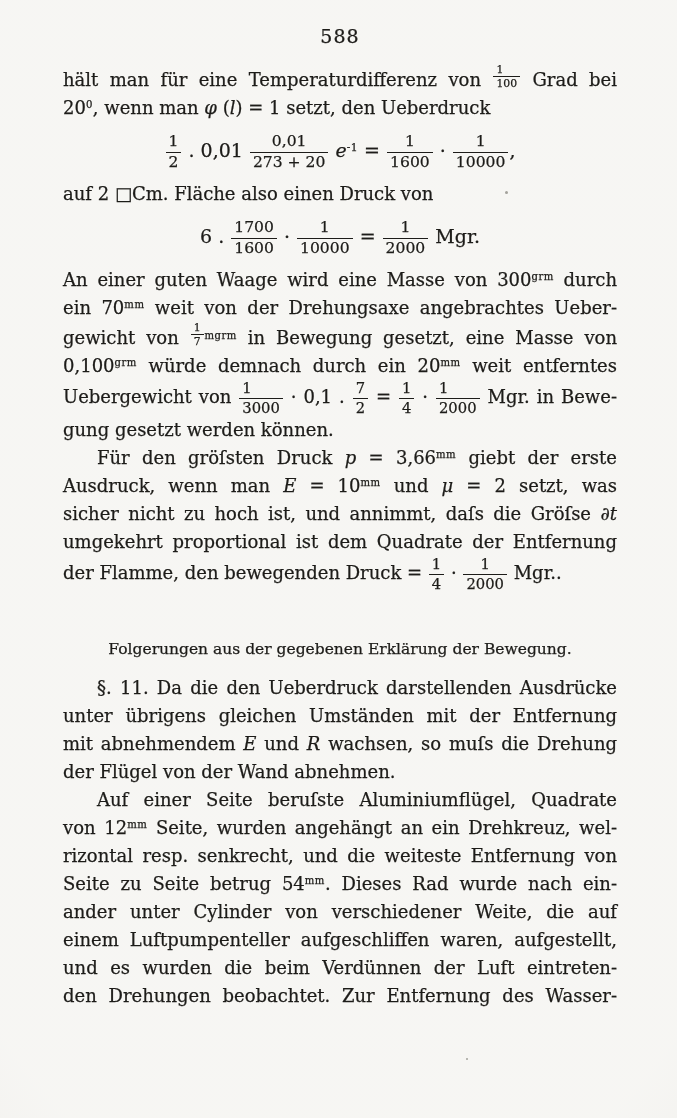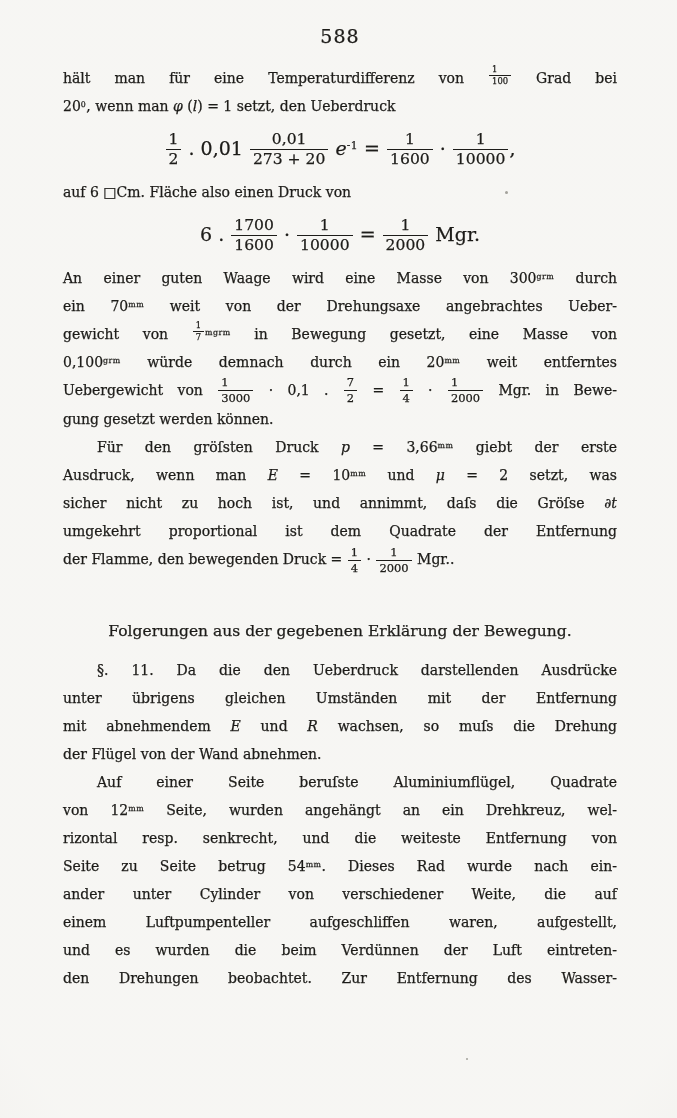--- a/index.html
+++ b/index.html
@@ -18,21 +18,21 @@
   }
   .pageno {
     text-align: center;
     font-size: 19px;
     line-height: 24px;
     letter-spacing: 1px;
     margin-bottom: 16px;
   }
   .para { margin: 0; }
   .line {
-    font-size: 14px;
+    font-size: 18px;
     line-height: 28px;
   }
   .line.just {
     text-align: justify;
     text-align-last: justify;
   }
   .line.ind { text-indent: 34px; }
   .formula {
     text-align: center;
     font-size: 19px;
@@ -76,21 +76,21 @@
 
 <div class="page">
   <div class="pageno">588</div>
   <main>
       <div class="para">
         <div class="line just">hält man für eine Temperaturdifferenz von <span class="frac small"><span class="fnum">1</span><span class="fden">100</span></span> Grad bei</div>
         <div class="line">20<sup>0</sup>, wenn man <i>φ</i> (<i>l</i>) = 1 setzt, den Ueberdruck</div>
       </div>
       <div class="formula"><span class="frac"><span class="fnum">1</span><span class="fden">2</span></span> . 0,01 <span class="frac"><span class="fnum">0,01</span><span class="fden">273 + 20</span></span> <i>e</i><sup>-1</sup> = <span class="frac"><span class="fnum">1</span><span class="fden">1600</span></span> · <span class="frac"><span class="fnum">1</span><span class="fden">10000</span></span>,</div>
       <div class="para">
-        <div class="line">auf 6 □Cm. Fläche also einen Druck von</div>
+        <div class="line">auf 2 □Cm. Fläche also einen Druck von</div>
       </div>
       <div class="formula">6 . <span class="frac"><span class="fnum">1700</span><span class="fden">1600</span></span> · <span class="frac"><span class="fnum">1</span><span class="fden">10000</span></span> = <span class="frac"><span class="fnum">1</span><span class="fden">2000</span></span> Mgr.</div>
       <div class="para">
         <div class="line just">An einer guten Waage wird eine Masse von 300<sup>grm</sup> durch</div>
         <div class="line just">ein 70<sup>mm</sup> weit von der Drehungsaxe angebrachtes Ueber-</div>
         <div class="line just">gewicht von <span class="frac small"><span class="fnum">1</span><span class="fden">7</span></span><sup>mgrm</sup> in Bewegung gesetzt, eine Masse von</div>
         <div class="line just">0,100<sup>grm</sup> würde demnach durch ein 20<sup>mm</sup> weit entferntes</div>
         <div class="line just">Uebergewicht von <span class="frac"><span class="fnum">1</span><span class="fden">3000</span></span> · 0,1 . <span class="frac"><span class="fnum">7</span><span class="fden">2</span></span> = <span class="frac"><span class="fnum">1</span><span class="fden">4</span></span> · <span class="frac"><span class="fnum">1</span><span class="fden">2000</span></span> Mgr. in Bewe-</div>
         <div class="line">gung gesetzt werden können.</div>
       </div>

